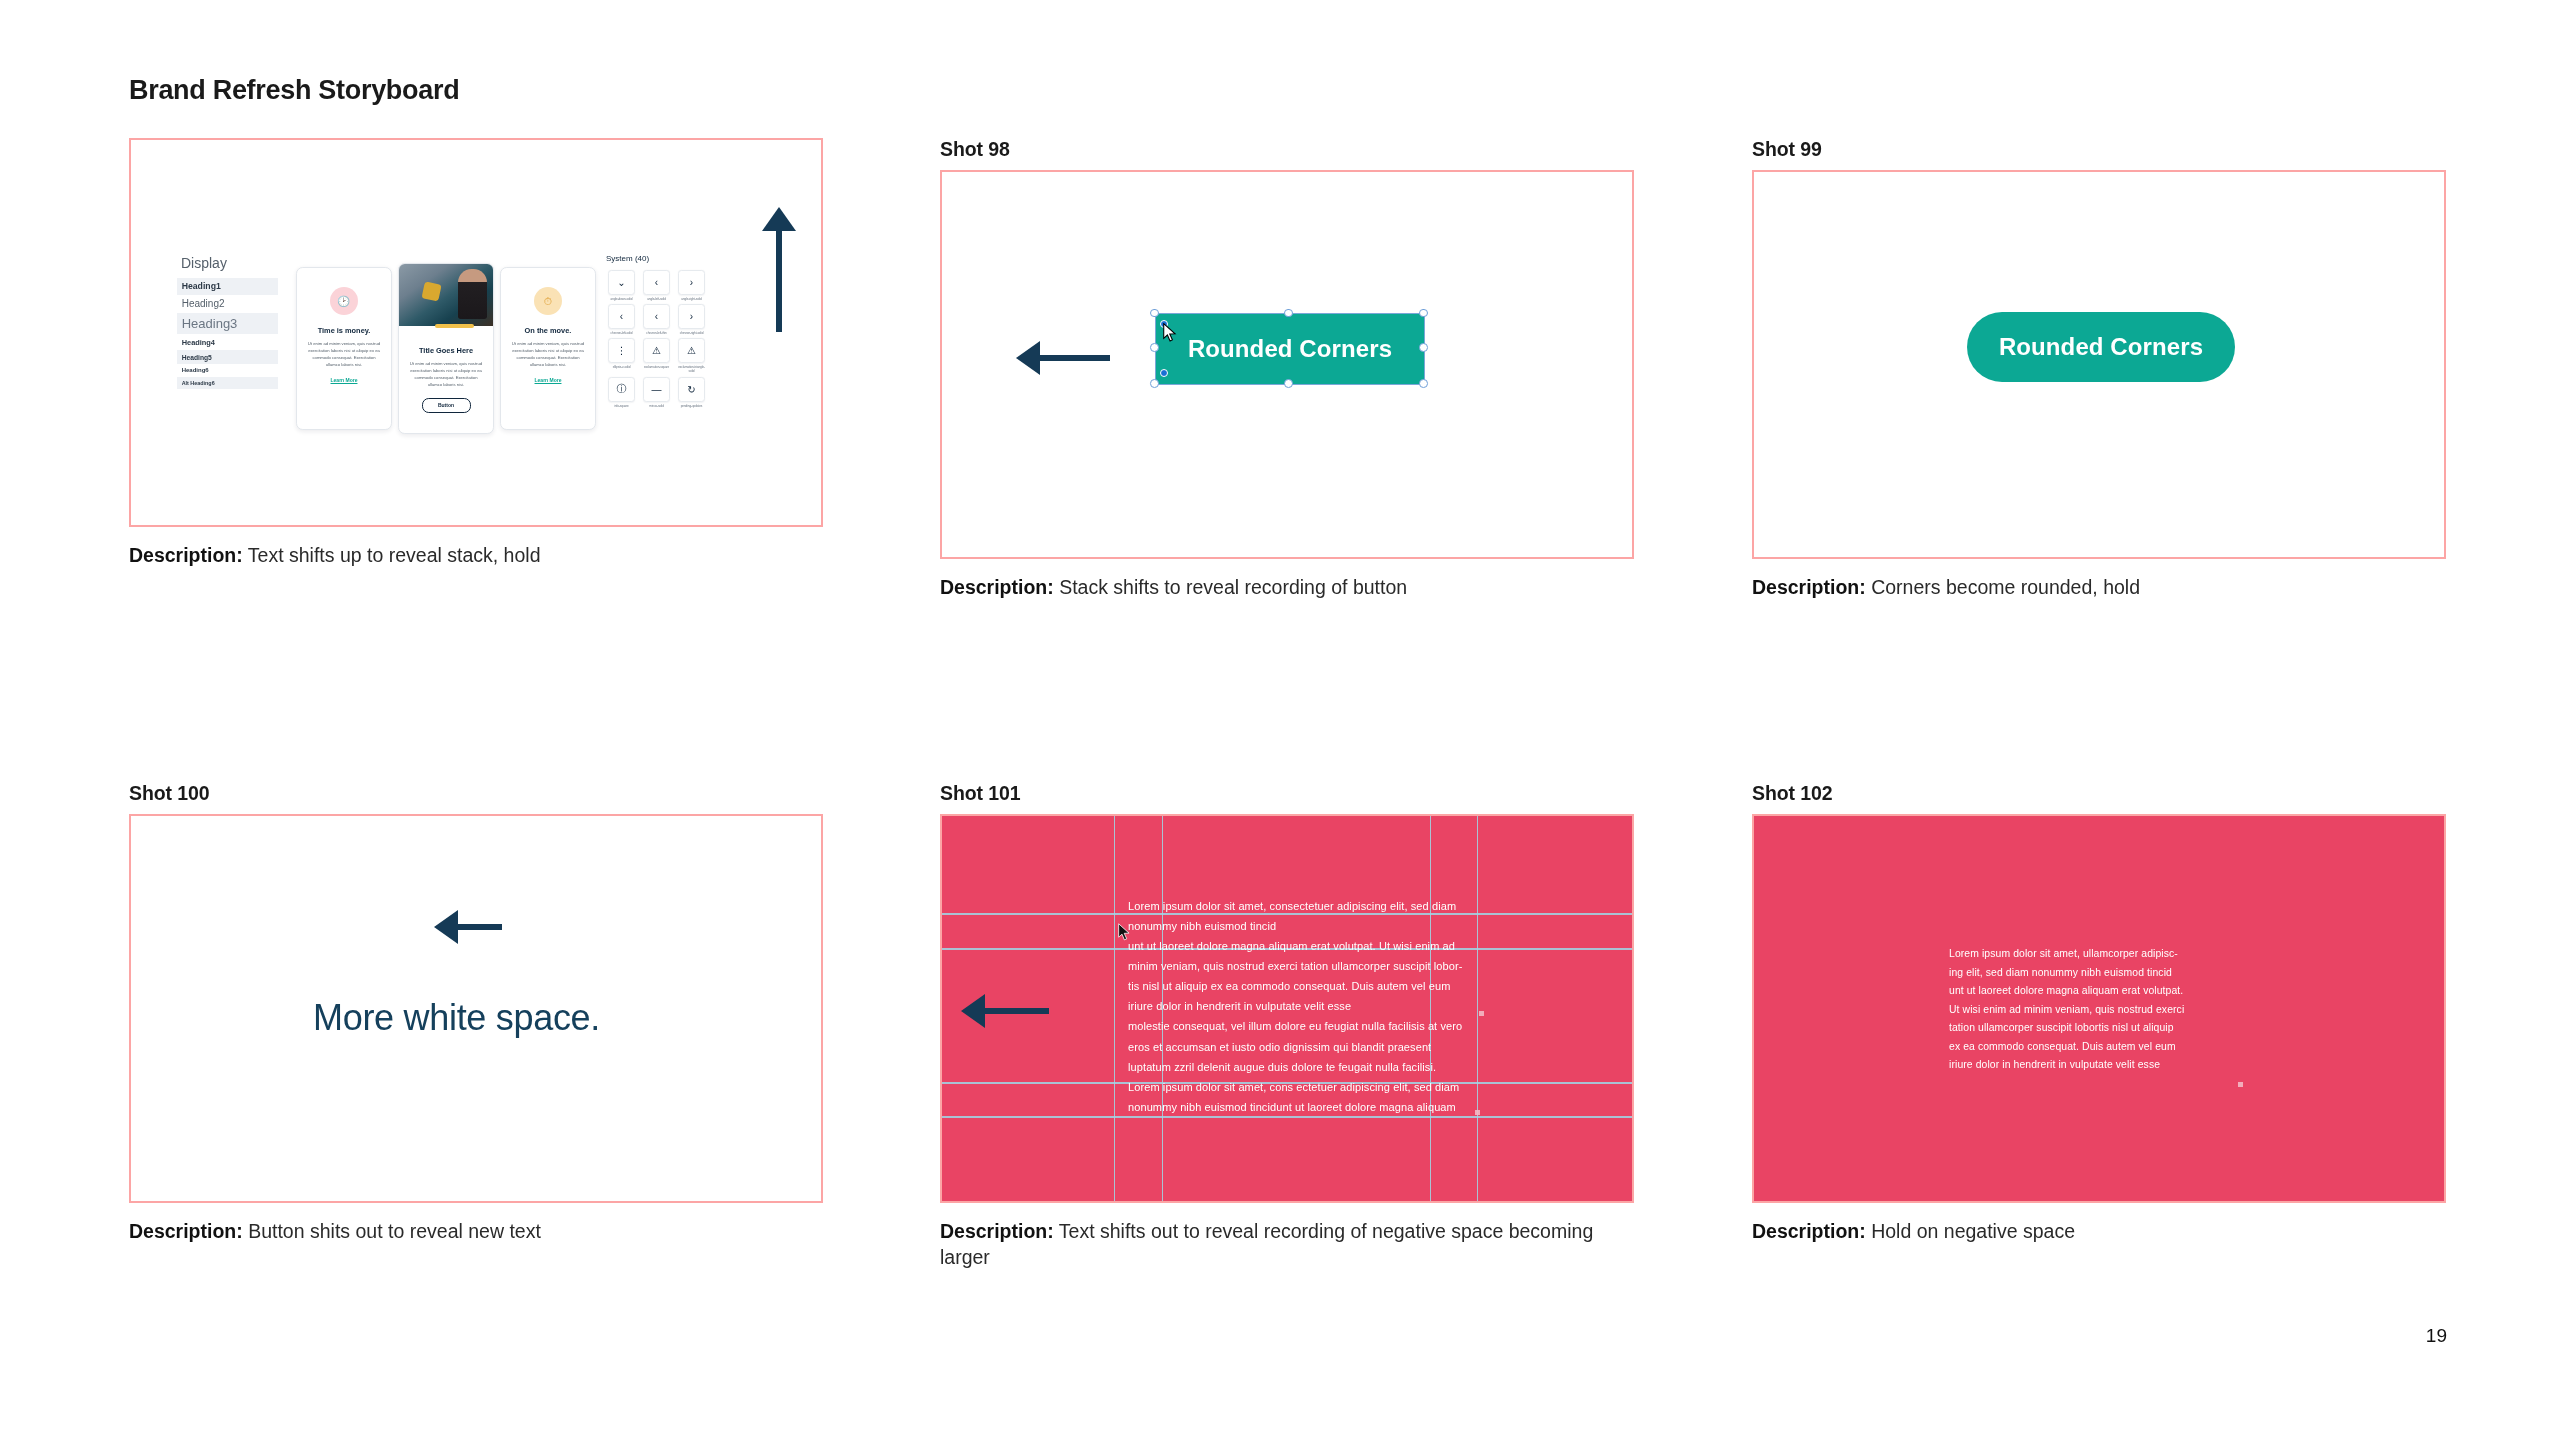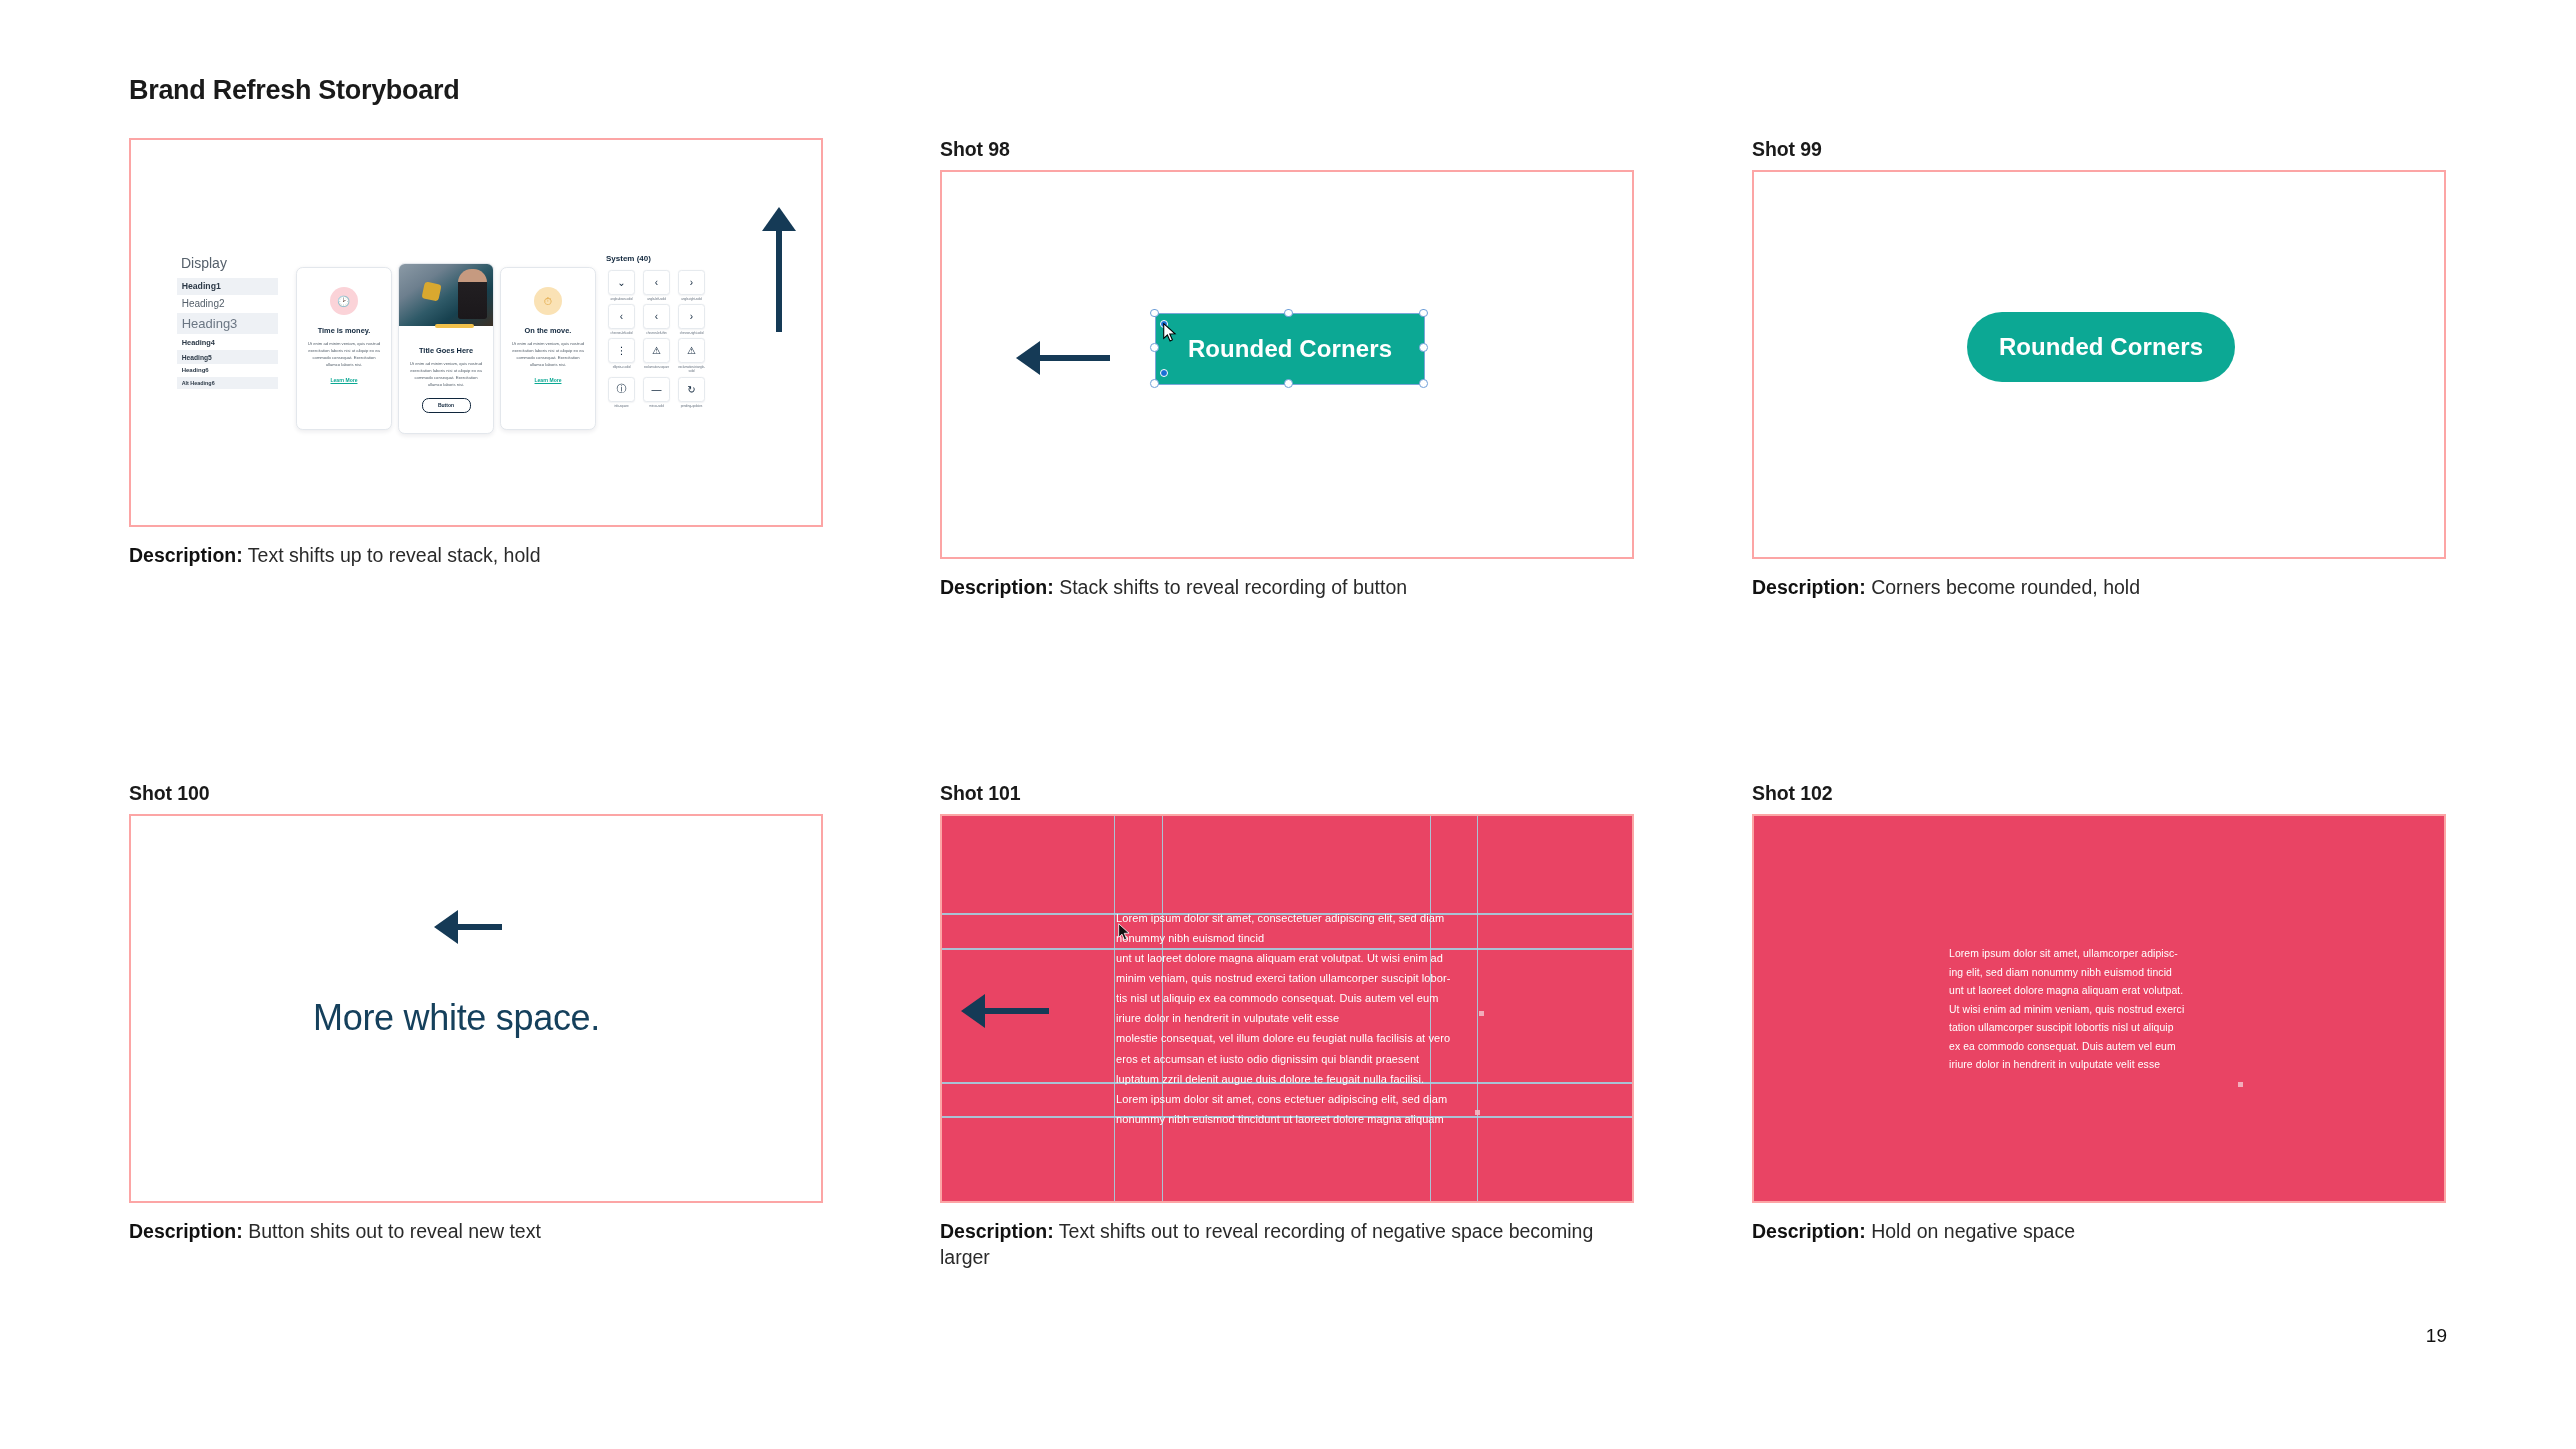--- a/index.html
+++ b/index.html
@@ -237,21 +237,21 @@
   }
 
   .ds-system {
     position: absolute;
     left: 429px;
     top: 0;
     width: 101px;
   }
   .ds-system-title {
     font-size: 8px;
-    font-weight: bold;
+    font-weight: normal;
     color: #10263c;
     margin-bottom: 6.7px;
   }
   .ds-icongrid {
     display: grid;
     grid-template-columns: repeat(3, 1fr);
     gap: 3.4px 4px;
   }
   .ds-icon-cell { text-align: center; }
   .ds-icon-box {
@@ -553,21 +553,21 @@
       <div class="guide-h" style="top:300px;"></div>
 
       <div class="tiny-mark" style="left:537px; top:195px;"></div>
       <div class="tiny-mark" style="left:533px; top:294px;"></div>
 
       <div class="arrow-left" style="left:19px; top:178px;">
         <div class="head"></div>
         <div class="shaft" style="width:64px;"></div>
       </div>
 
-      <div class="pink-text" style="left:174px; top:92px;">
+      <div class="pink-text" style="left:174px; top:80px;padding-left:12px;">
         <div>Lorem ipsum dolor sit amet, consectetuer adipiscing elit, sed diam</div>
         <div>nonummy nibh euismod tincid</div>
         <div>unt ut laoreet dolore magna aliquam erat volutpat. Ut wisi enim ad</div>
         <div>minim veniam, quis nostrud exerci tation ullamcorper suscipit lobor-</div>
         <div>tis nisl ut aliquip ex ea commodo consequat. Duis autem vel eum</div>
         <div>iriure dolor in hendrerit in vulputate velit esse</div>
         <div>molestie consequat, vel illum dolore eu feugiat nulla facilisis at vero</div>
         <div>eros et accumsan et iusto odio dignissim qui blandit praesent</div>
         <div>luptatum zzril delenit augue duis dolore te feugait nulla facilisi.</div>
         <div>Lorem ipsum dolor sit amet, cons ectetuer adipiscing elit, sed diam</div>

